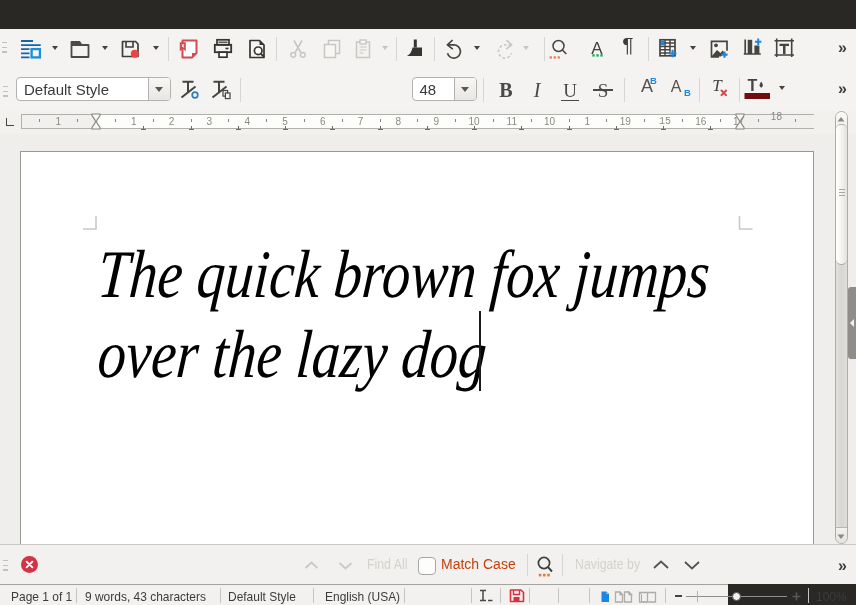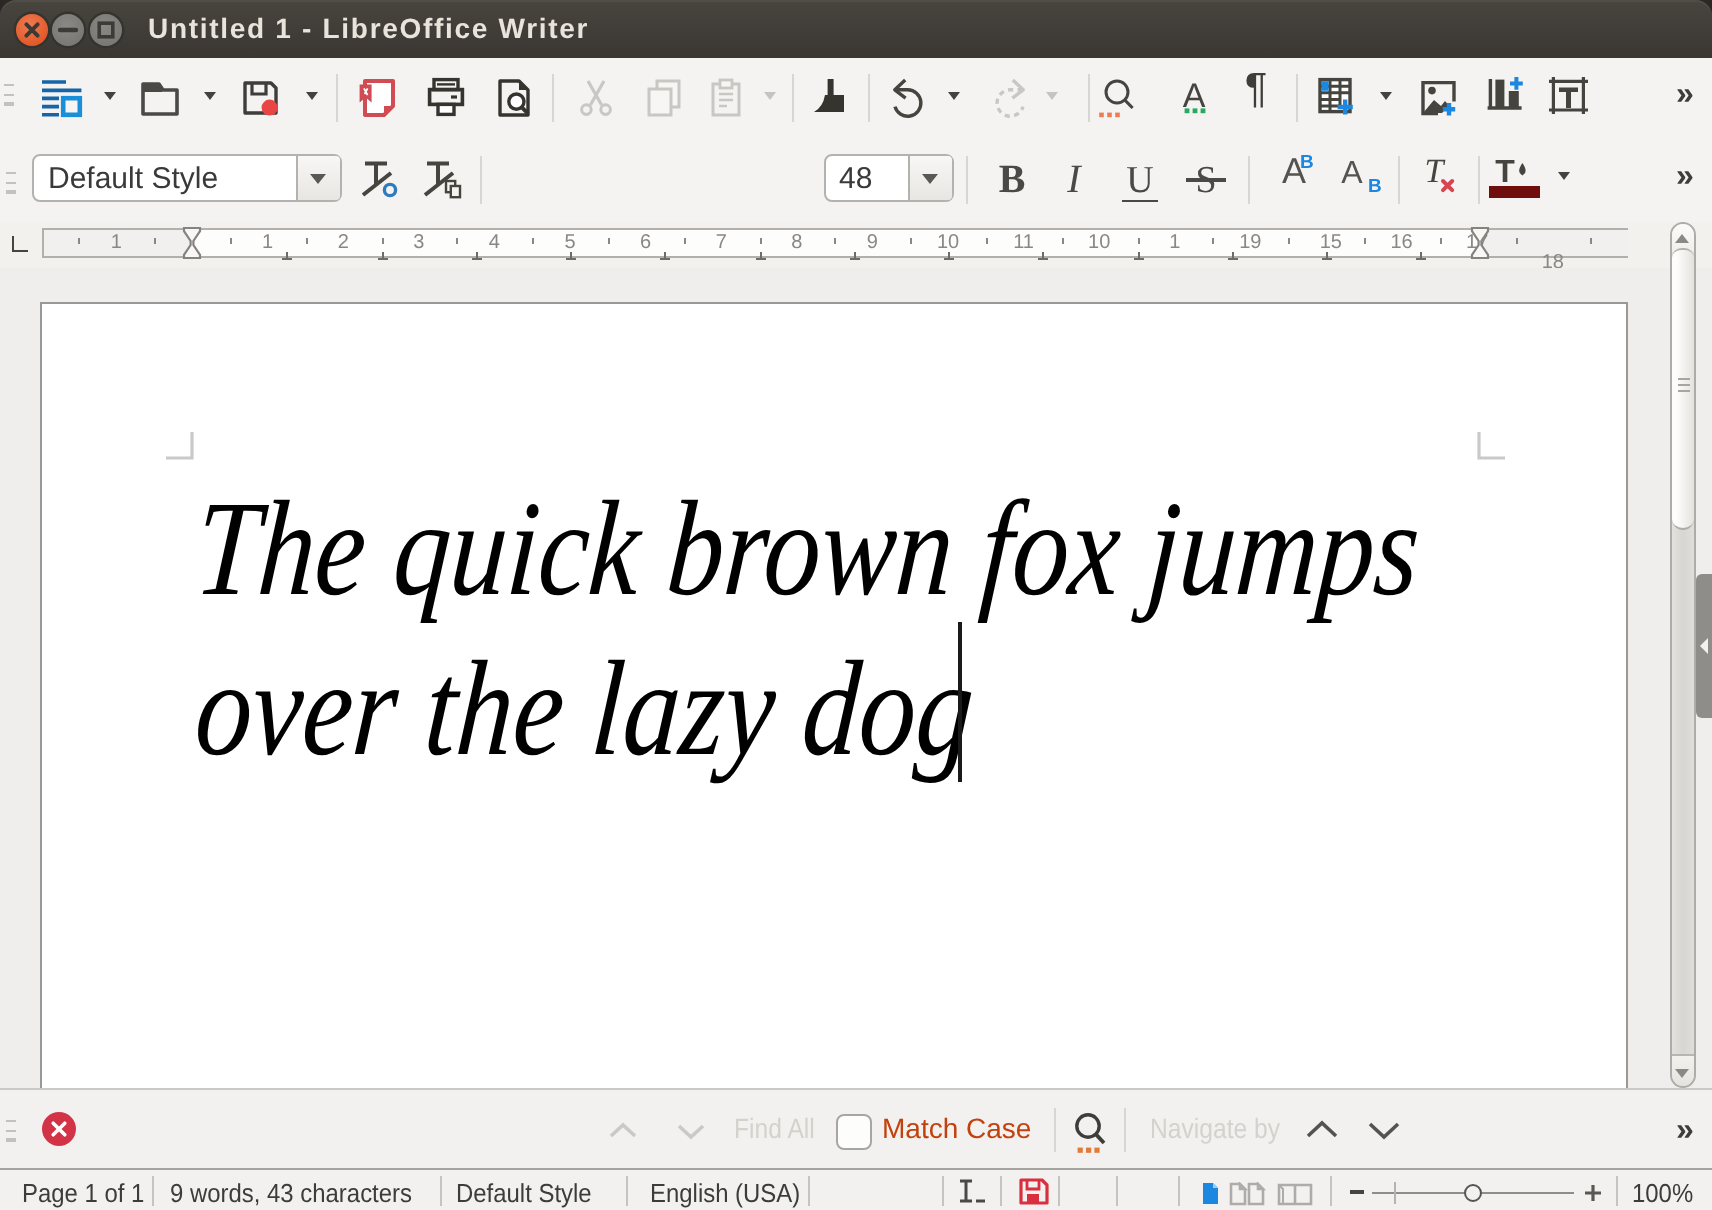--- a/index.html
+++ b/index.html
@@ -10,52 +10,37 @@
 #titlebar{position:absolute;left:0;top:0;width:856px;height:29px;background:linear-gradient(#48453f,#3a3733);border-radius:8px 8px 0 0;box-shadow:inset 0 1px 0 rgba(255,255,255,0.05);}
 #titlebar .title{position:absolute;left:74px;top:5.5px;font-weight:bold;font-size:14px;letter-spacing:0.85px;color:#e8e4dc;white-space:nowrap;}
 .wbtn{position:absolute;top:6.5px;width:16px;height:16px;border-radius:50%;}
 
 #tb1{position:absolute;left:0;top:29px;width:856px;height:40px;background:#f4f3f1;}
 #tb2{position:absolute;left:0;top:69px;width:856px;height:42px;background:#f4f3f1;}
 #rulerrow{position:absolute;left:0;top:111px;width:856px;height:23px;background:#f2f1ee;}
 #docarea{position:absolute;left:0;top:134px;width:856px;height:412px;background:#efeeec;overflow:hidden;}
 #page{position:absolute;left:20px;top:17px;width:792px;height:400px;background:#ffffff;border:1px solid #9a9895;border-bottom:none;}
 #findbar{position:absolute;left:0;top:544px;width:856px;height:40px;background:#f2f1ef;border-top:1px solid #cbc9c5;box-sizing:border-box;}
-#statusbar{position:absolute;left:0;top:584px;width:856px;height:21px;background:#f2f1ef;border-top:1px solid #a5a3a0;box-sizing:border-box;}
+#statusbar{position:absolute;left:0;top:584px;width:728px;height:21px;background:#f2f1ef;border-top:1px solid #a5a3a0;box-sizing:border-box;}
 .sep1{position:absolute;top:8px;width:1px;height:24px;background:#d8d6d2;}
 .sep2{position:absolute;top:9px;width:1px;height:24px;background:#d8d6d2;}
 .grip{position:absolute;width:5px;}
 .grip div{height:1.2px;background:#c3c1bd;margin-bottom:3.5px;}
 .combo{position:absolute;height:24px;background:#fff;border:1px solid #b4b2ae;border-radius:4px;box-sizing:border-box;}
 .combo .txt{position:absolute;left:7px;top:3px;font-size:15px;color:#3a3a3a;white-space:nowrap;}
 .combo .btn{position:absolute;right:0;top:0;bottom:0;width:21px;background:linear-gradient(#f8f7f5,#e8e6e3);border-left:1px solid #b4b2ae;border-radius:0 2px 2px 0;}
 .combo .btn:after{content:"";position:absolute;left:6px;top:9px;border-left:4px solid transparent;border-right:4px solid transparent;border-top:5px solid #5a5854;}
 .dd{position:absolute;width:0;height:0;border-left:3.5px solid transparent;border-right:3.5px solid transparent;border-top:4.5px solid #44423e;}
 .dd.gray{border-top-color:#c6c4c0;}
 .statxt{position:absolute;top:4px;font-size:13px;color:#3c3c3c;white-space:nowrap;transform:scaleX(0.92);transform-origin:left top;}
 .ssep{position:absolute;top:3px;width:1px;height:15px;background:#c6c4c2;}
 </style>
 </head>
 <body>
 <div id="win">
-  <div id="titlebar">
-    <div class="wbtn" style="left:8px;background:radial-gradient(circle at 42% 35%,#f07a52,#e25a2a 70%,#d8511f);box-shadow:0 0 0 1.2px #35332d;"></div>
-    <svg class="abs" style="left:8px;top:6.5px" width="16" height="16">
-        <path d="M5.2 5.2 L10.8 10.8 M10.8 5.2 L5.2 10.8" stroke="#3b3a34" stroke-width="2" stroke-linecap="round"></path>
-      </svg>
-    <div class="wbtn" style="left:25.5px;background:radial-gradient(circle at 45% 38%,#8b8985,#74726e);box-shadow:0 0 0 1.2px #35332d;"></div>
-    <svg class="abs" style="left:25.5px;top:6.5px" width="16" height="16">
-        <path d="M4 8 H12" stroke="#3c3b37" stroke-width="2.2" stroke-linecap="round"></path>
-      </svg>
-    <div class="wbtn" style="left:44.5px;background:radial-gradient(circle at 45% 38%,#8b8985,#74726e);box-shadow:0 0 0 1.2px #35332d;"></div>
-    <svg class="abs" style="left:44.5px;top:6.5px" width="16" height="16">
-        <rect x="4.6" y="4.6" width="6.8" height="6.8" fill="none" stroke="#3c3b37" stroke-width="1.8"></rect>
-      </svg>
-    <div class="title">Untitled 1 - LibreOffice Writer</div>
-  </div>
   <div id="tb1">
     <div class="grip" style="left:2px;top:13px">
         <div></div>
         <div></div>
         <div></div>
       </div>
 
     <svg class="abs" style="left:20px;top:8px" width="24" height="24">
       <path d="M1 4h12 M1 8.2h19.7 M1 12.2h8.5 M1 16.3h8.5 M1 20.4h8.5" stroke="#1565a8" stroke-width="1.8" fill="none"></path>
       <rect x="11.6" y="12.1" width="8.3" height="8.3" fill="#f6f5f3" stroke="#1a8ed8" stroke-width="2.3"></rect>
@@ -257,24 +242,24 @@
     <div class="abs" style="left:277.0px;top:5px;width:16px;height:12px;line-height:12px;text-align:center;font-size:10px;color:#8a8884;">5</div>
     <div class="abs" style="left:314.8px;top:5px;width:16px;height:12px;line-height:12px;text-align:center;font-size:10px;color:#8a8884;">6</div>
     <div class="abs" style="left:352.6px;top:5px;width:16px;height:12px;line-height:12px;text-align:center;font-size:10px;color:#8a8884;">7</div>
     <div class="abs" style="left:390.4px;top:5px;width:16px;height:12px;line-height:12px;text-align:center;font-size:10px;color:#8a8884;">8</div>
     <div class="abs" style="left:428.2px;top:5px;width:16px;height:12px;line-height:12px;text-align:center;font-size:10px;color:#8a8884;">9</div>
     <div class="abs" style="left:466.0px;top:5px;width:16px;height:12px;line-height:12px;text-align:center;font-size:10px;color:#8a8884;">10</div>
     <div class="abs" style="left:503.8px;top:5px;width:16px;height:12px;line-height:12px;text-align:center;font-size:10px;color:#8a8884;">11</div>
     <div class="abs" style="left:541.6px;top:5px;width:16px;height:12px;line-height:12px;text-align:center;font-size:10px;color:#8a8884;">10</div>
     <div class="abs" style="left:579.4px;top:5px;width:16px;height:12px;line-height:12px;text-align:center;font-size:10px;color:#8a8884;">1</div>
     <div class="abs" style="left:617.2px;top:5px;width:16px;height:12px;line-height:12px;text-align:center;font-size:10px;color:#8a8884;">19</div>
-    <div class="abs" style="left:655.0px;top:5px;width:16px;height:12px;line-height:12px;text-align:right;font-size:10px;color:#8a8884;">15</div>
+    <div class="abs" style="left:655.0px;top:5px;width:16px;height:12px;line-height:12px;text-align:right;font-size:10px;color:#8a8884;font-family:Liberation Mono, monospace;">15</div>
     <div class="abs" style="left:692.8px;top:5px;width:16px;height:12px;line-height:12px;text-align:center;font-size:10px;color:#8a8884;">16</div>
     <div class="abs" style="left:730.6px;top:5px;width:16px;height:12px;line-height:12px;text-align:center;font-size:10px;color:#8a8884;">17</div>
-    <div class="abs" style="left:768.4px;top:15px;width:16px;height:12px;line-height:12px;text-align:center;font-size:10px;color:#8a8884;">18</div>
+    <div class="abs" style="left:768.4px;top:0;width:16px;height:12px;line-height:12px;text-align:center;font-size:10px;color:#8a8884;">18</div>
     <div class="abs" style="left:39.3px;top:8px;width:1px;height:3px;background:#8a8884;"></div>
     <div class="abs" style="left:77.1px;top:8px;width:1px;height:3px;background:#8a8884;"></div>
     <div class="abs" style="left:114.9px;top:8px;width:1px;height:3px;background:#8a8884;"></div>
     <div class="abs" style="left:152.7px;top:8px;width:1px;height:3px;background:#8a8884;"></div>
     <div class="abs" style="left:190.5px;top:8px;width:1px;height:3px;background:#8a8884;"></div>
     <div class="abs" style="left:228.3px;top:8px;width:1px;height:3px;background:#8a8884;"></div>
     <div class="abs" style="left:266.1px;top:8px;width:1px;height:3px;background:#8a8884;"></div>
     <div class="abs" style="left:303.9px;top:8px;width:1px;height:3px;background:#8a8884;"></div>
     <div class="abs" style="left:341.7px;top:8px;width:1px;height:3px;background:#8a8884;"></div>
     <div class="abs" style="left:379.5px;top:8px;width:1px;height:3px;background:#8a8884;"></div>

